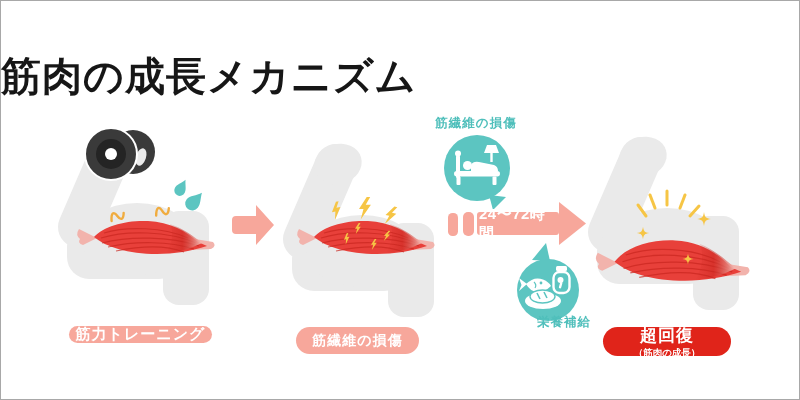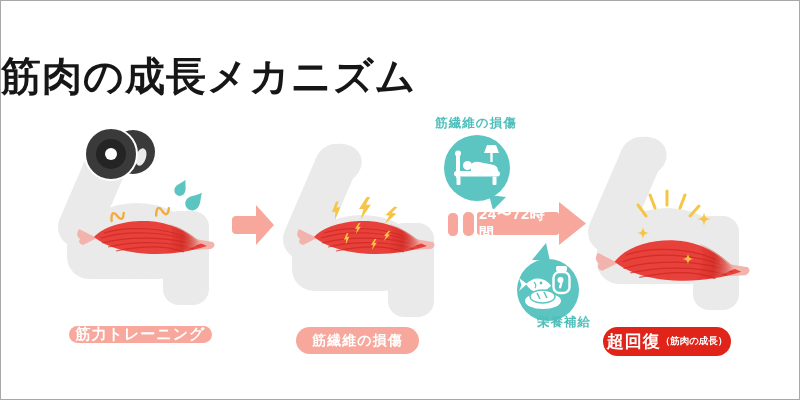--- a/index.html
+++ b/index.html
@@ -11,21 +11,21 @@
   .abs{position:absolute;}
   .title{
     left:0;right:0;top:48px;text-align:left;
     font-size:40px;font-weight:800;letter-spacing:1px;color:var(--ink);
   }
   .step-label{
     display:flex;align-items:center;justify-content:center;
     background:var(--salmon);color:#fff;font-weight:bold;
     border-radius:15px;
   }
-  .step-label.red{background:var(--label-red);}
+  .step-label.red{background:var(--label-red);flex-direction:column;}
   .lbl-main{font-size:16px;letter-spacing:1px;}
   .lbl-sub{font-size:9.5px;margin-left:0;letter-spacing:0;}
   .teal-text{
     color:var(--teal-text);font-weight:bold;font-size:12.5px;
     text-align:center;letter-spacing:1px;
   }
   .duration{
     display:flex;align-items:center;justify-content:center;
     color:#fff;font-weight:bold;font-size:15px;letter-spacing:0.5px;
   }

